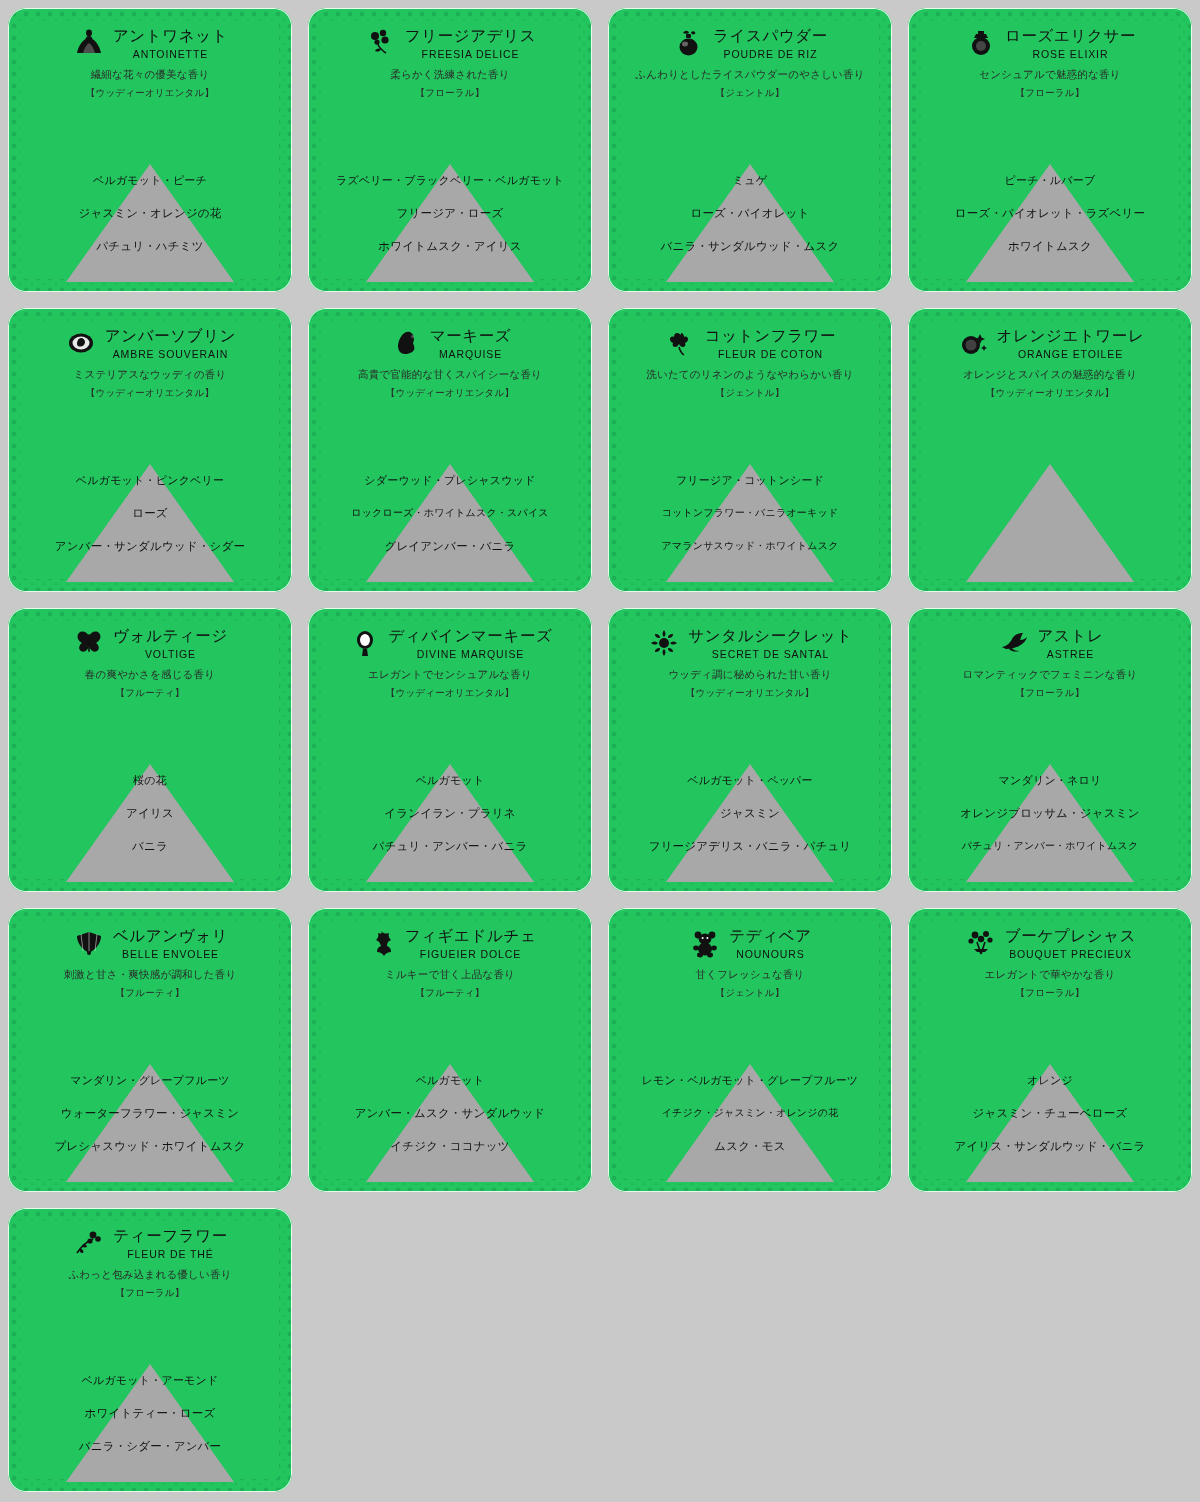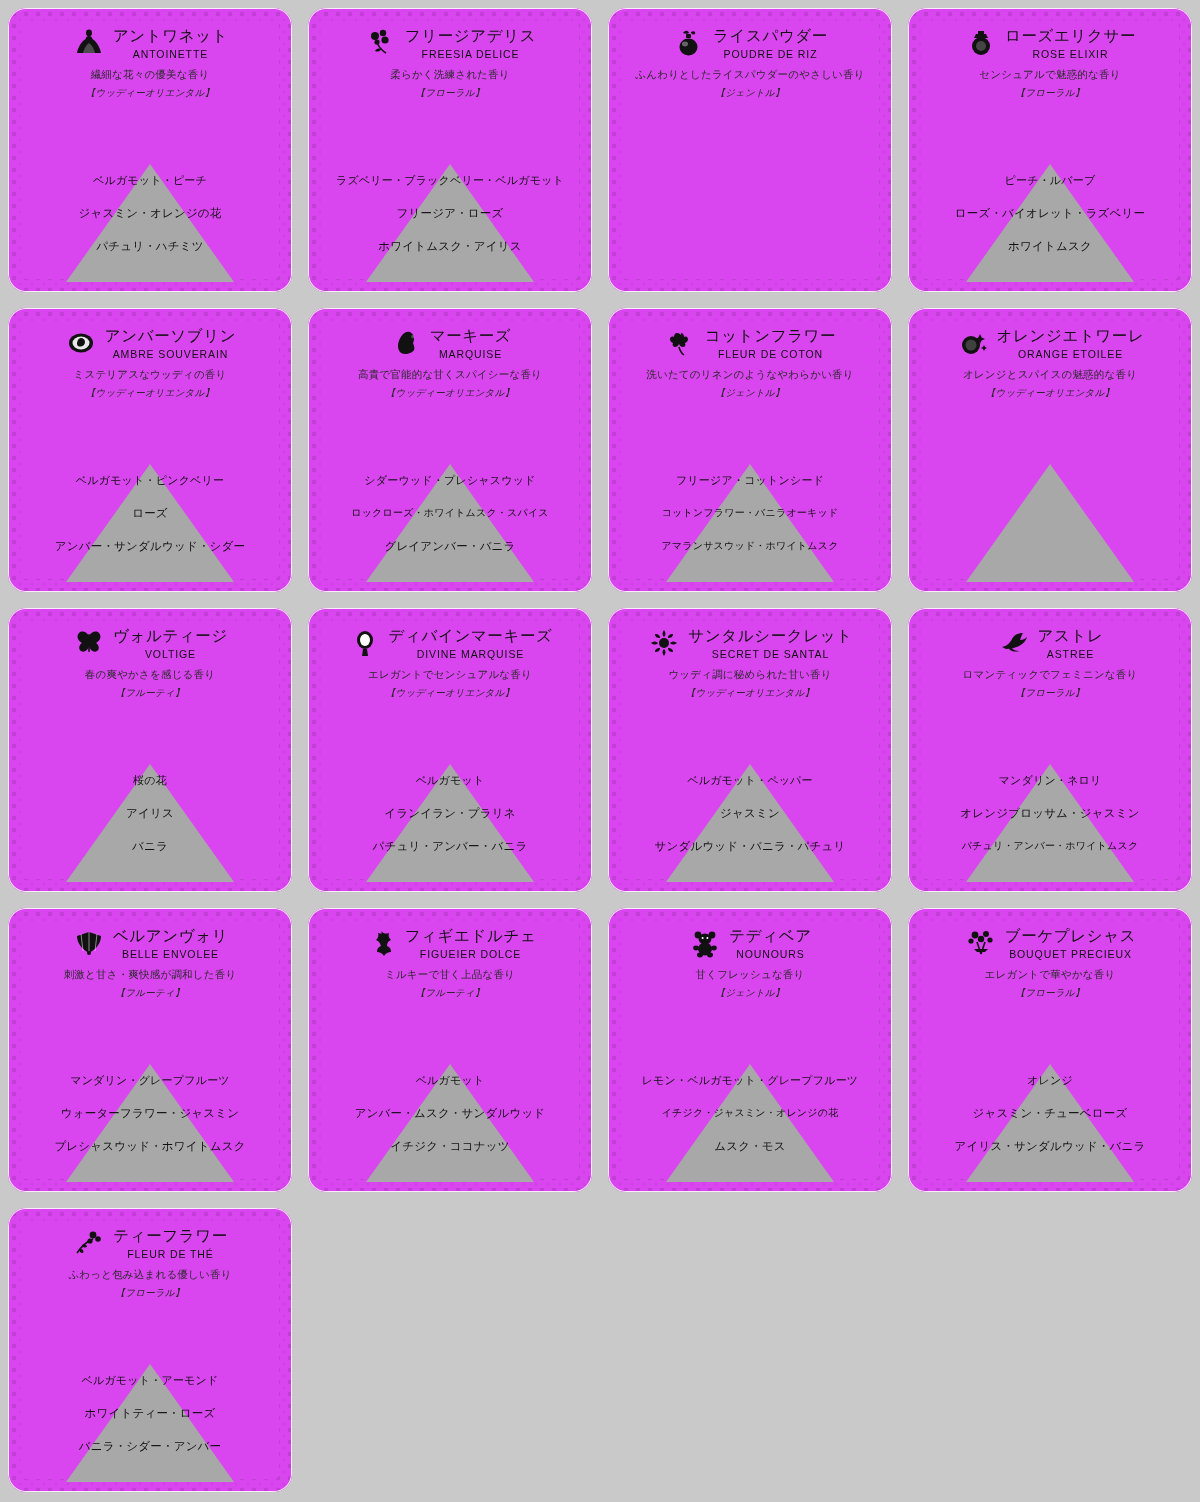--- a/index.html
+++ b/index.html
@@ -24,21 +24,21 @@
     position: relative;
     width: 300px;
     height: 300px;
     padding: 8px;
   }
   .card-inner {
     position: relative;
     width: 284px;
     height: 284px;
     margin: 0 auto;
-    background: #d946ef;
+    background: #22c55e;
     border-radius: 18px;
     overflow: hidden;
   }
   
   .card-inner::before {
     content: "";
     position: absolute;
     inset: 0;
     border-radius: 18px;
     background:
@@ -112,21 +112,20 @@
     color: #2a2a2a;
     letter-spacing: 0.2px;
     white-space: nowrap;
   }
   .family {
     margin-top: 5px;
     font-size: 9.5px;
     color: #2a2a2a;
     letter-spacing: 0.2px;
     white-space: nowrap;
-    font-style: italic;
   }
   
   .pyramid {
     position: relative;
     flex: 1 1 auto;
     width: 100%;
     margin-top: 2px;
     display: flex;
     flex-direction: column;
     justify-content: flex-end;
@@ -250,20 +249,28 @@
                 <ellipse cx="12" cy="17" rx="3" ry="2.4" fill="#fff" opacity=".35"></ellipse>
               </svg>
             </span>
             <span class="names">
               <span class="name-jp">ライスパウダー</span>
               <span class="name-fr">POUDRE DE RIZ</span>
             </span>
           </div>
           <div class="tagline">ふんわりとしたライスパウダーのやさしい香り</div>
           <div class="family">【ジェントル】</div>
+          <div class="pyramid">
+            <div class="tri"></div>
+            <div class="notes">
+              <div class="note top">ミュゲ</div>
+              <div class="note mid">ローズ・バイオレット</div>
+              <div class="note base">バニラ・サンダルウッド・ムスク</div>
+            </div>
+          </div>
         </div>
       </div>
     </div>
     <div class="card">
       <div class="card-inner">
         <div class="card-content">
           <div class="head">
             <span class="icon">
               <svg width="32" height="32" viewBox="0 0 32 32">
                 <path d="M13 4h6v3h-6z" fill="#111"></path>
@@ -475,21 +482,21 @@
               <span class="name-fr">SECRET DE SANTAL</span>
             </span>
           </div>
           <div class="tagline">ウッディ調に秘められた甘い香り</div>
           <div class="family">【ウッディーオリエンタル】</div>
           <div class="pyramid">
             <div class="tri"></div>
             <div class="notes">
               <div class="note top">ベルガモット・ペッパー</div>
               <div class="note mid">ジャスミン</div>
-              <div class="note base">サンダルウッド・バニラ・パチュリ</div>
+              <div class="note base">フリージアデリス・バニラ・パチュリ</div>
             </div>
           </div>
         </div>
       </div>
     </div>
     <div class="card">
       <div class="card-inner">
         <div class="card-content">
           <div class="head">
             <span class="icon">

